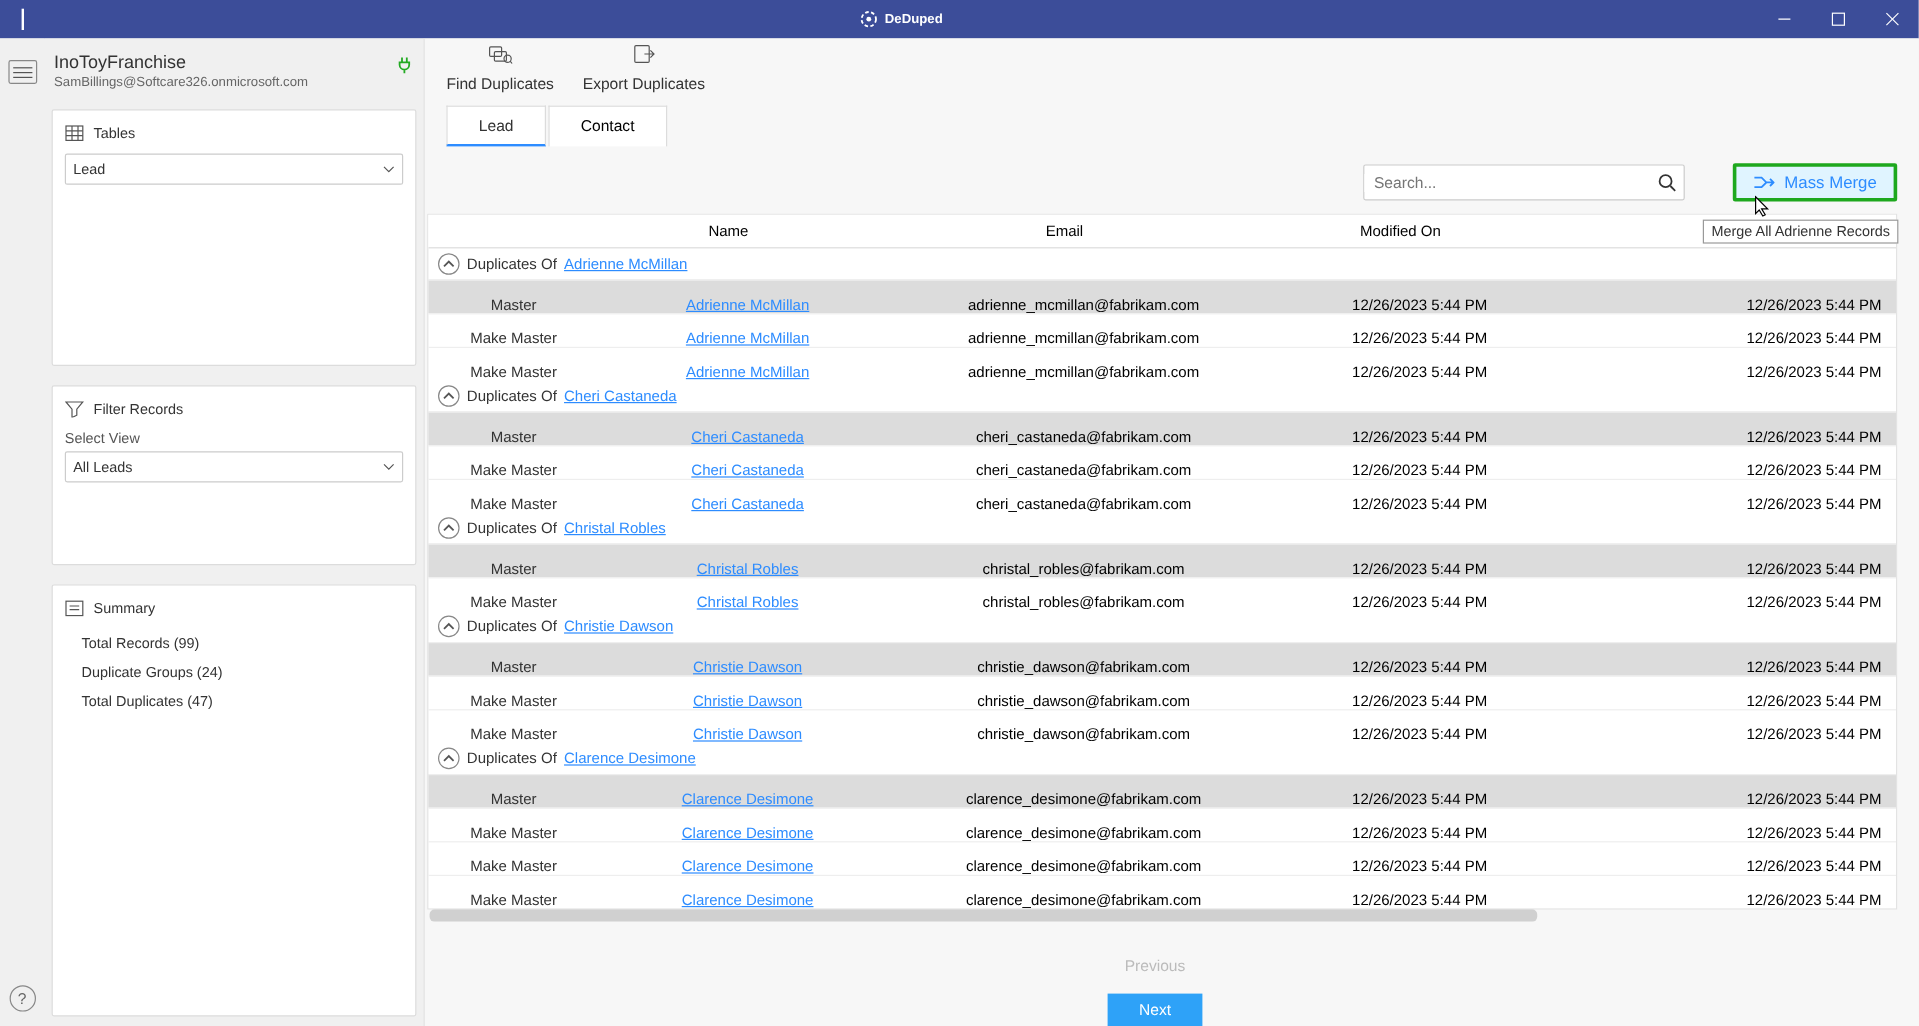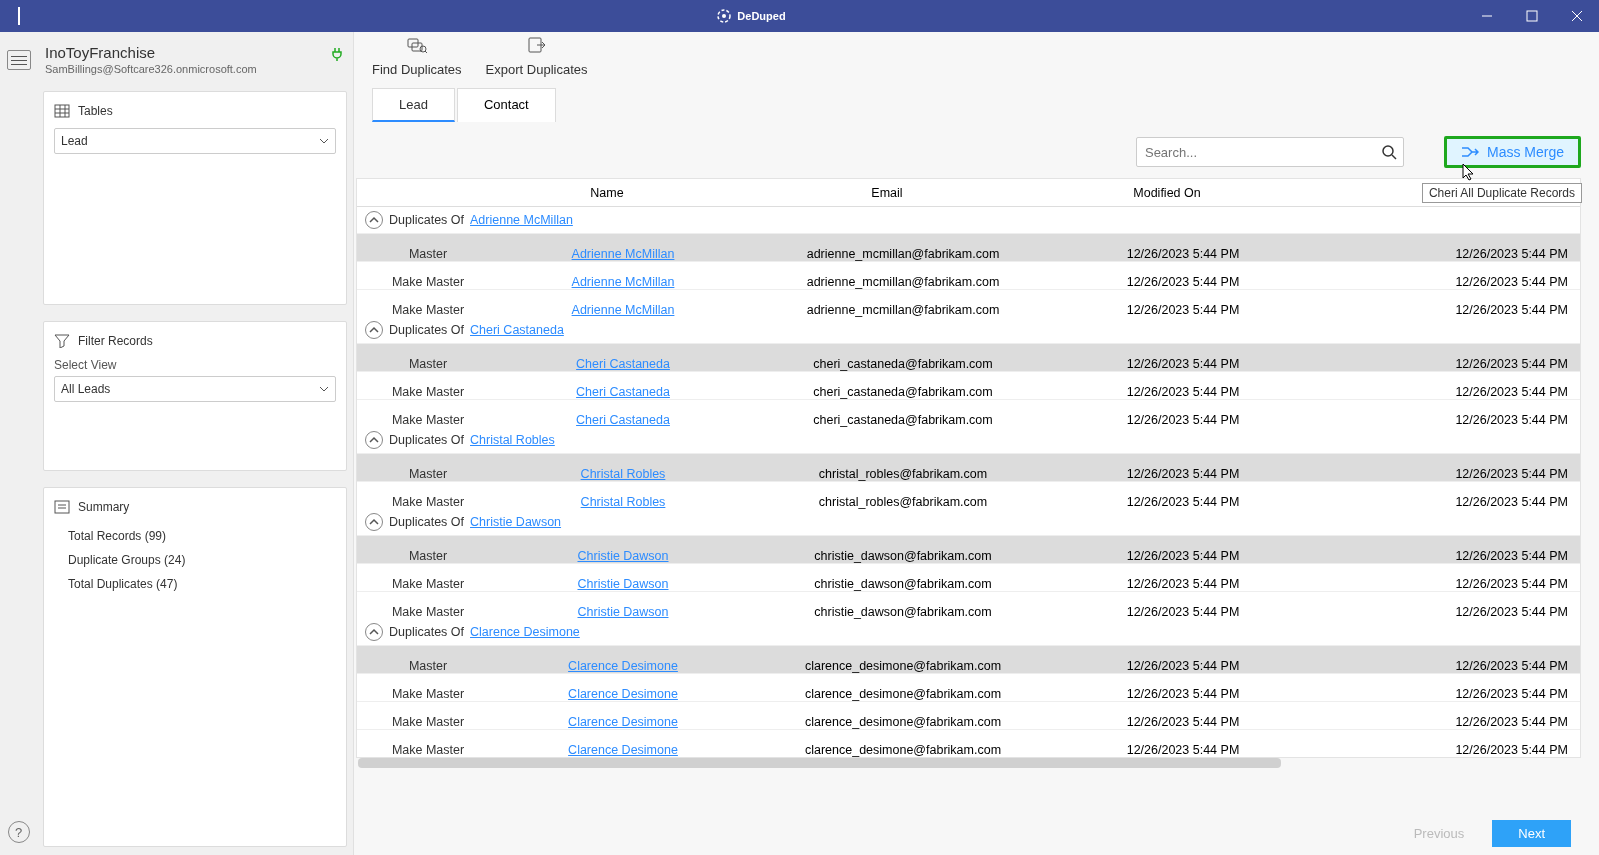--- a/index.html
+++ b/index.html
@@ -66,21 +66,21 @@
 .collapse-btn { width:18px; height:18px; border:1px solid #888; border-radius:50%; display:flex; align-items:center; justify-content:center; cursor:pointer;}
 .collapse-btn svg{stroke:#555;fill:none;}
 .group-label { color:#333;}
 .group-link { color:#2d8cff; text-decoration:underline; cursor:pointer;}
 
 .data-row { display:flex; height:28px; align-items:flex-end; border-top:1px solid #eee;padding-left:16px;}
 .data-row.master { background:#dcdcdc;}
 .link-cell { color:#2d8cff; text-decoration:underline; cursor:pointer; text-align:center;}
 .action-cell-btn { color:#333; cursor:pointer;}
 
-.footer { height:44px; display:flex; justify-content:flex-end; align-items:center; padding-right:28px; gap:28px;}
+.footer { height:44px; display:flex; justify-content:flex-end; align-items:center; padding-right:28px; gap:16px;flex-direction:column;}
 .prev-link { color:#bbb; font-size:13px;}
 .next-btn { background:#2ea2f8; color:#fff; padding:6px 26px; font-size:13px; border:none; cursor:pointer;}
 
 .scrollbar-stub { height:10px; background:#aaa; margin: 0 300px 0 2px; border-radius:4px; opacity:0.5;}
 </style>
 </head>
 <body>
 
 <div class="title-bar">
   <div class="title-left">
@@ -222,21 +222,21 @@
         </div>
       </div>
       <div class="mass-merge-btn">
         <svg width="18" height="14" viewBox="0 0 18 14">
             <path d="M1 3h6l4 4-4 4H1 M11 7h6 M14 4l3 3-3 3" stroke="#2d8cff" fill="none" stroke-width="1.5"></path>
           </svg>
         <span>Mass Merge</span>
         <svg class="cursor-arrow" width="14" height="18">
             <path d="M1 1l0 14 3-3 3 5 2-1-3-5 5 0z" fill="#fff" stroke="#000" stroke-width="1"></path>
           </svg>
-        <div class="tooltip-box">Cheri All Duplicate Records</div>
+        <div class="tooltip-box">Merge All Adrienne Records</div>
       </div>
     </div>
 
     <div class="grid-wrap">
       <div class="grid">
         <div class="grid-header">
           <div class="col-action"></div>
           <div class="col-name">Name</div>
           <div class="col-email">Email</div>
           <div class="col-mod">Modified On</div>

